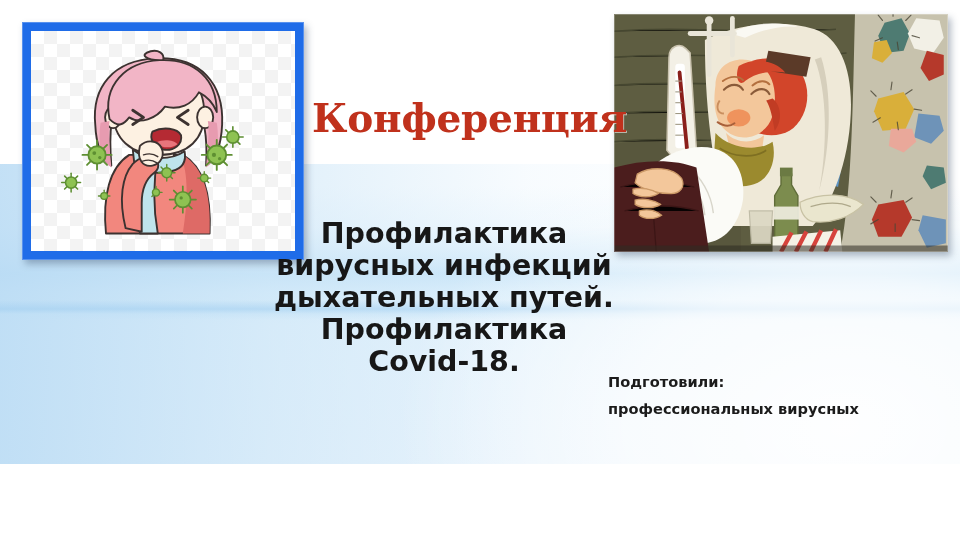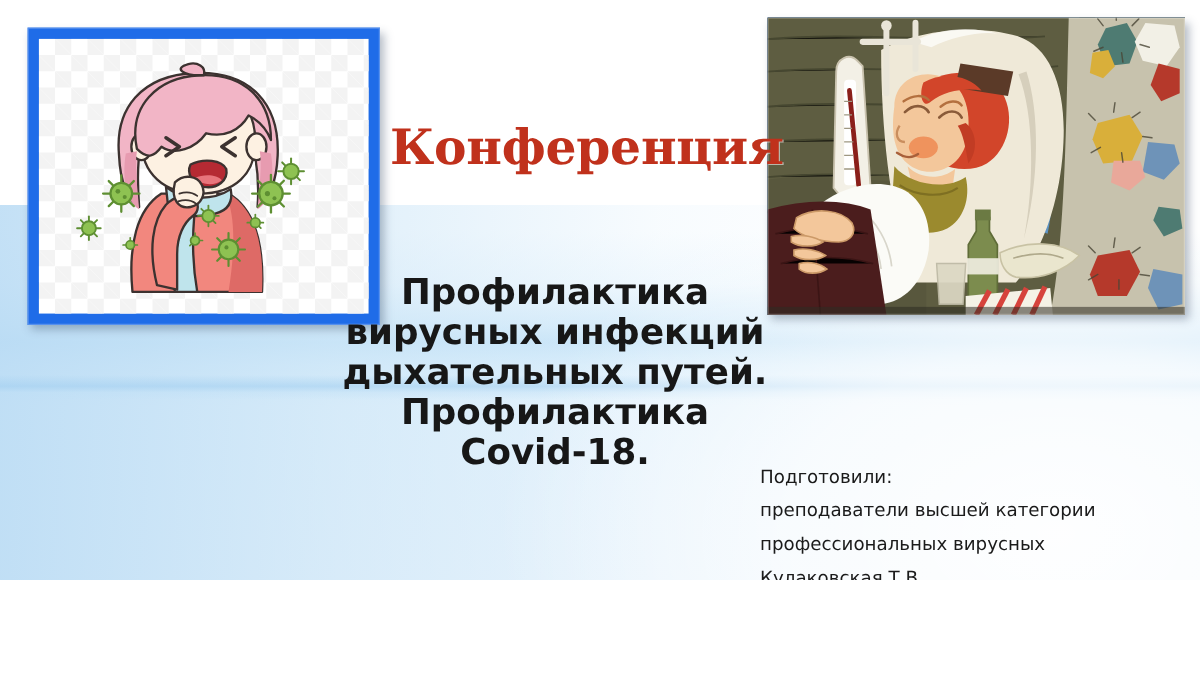--- a/index.html
+++ b/index.html
@@ -140,21 +140,21 @@
     color: #171717;
     white-space: pre-line;
   }
 
   #authors {
     position: absolute;
     left: 608px;
     top: 368px;
     width: 344px;
     font-family: "DejaVu Sans", sans-serif;
-    font-weight: normal;
+    font-weight: bold;
     font-size: 14.6px;
     line-height: 1.86;
     color: #1b1b1b;
   }
   #authors .ln { display: block; white-space: nowrap; }
 </style>
 </head>
 <body>
 
 <div id="slide">
@@ -487,18 +487,16 @@
   <div id="conf-title">Конференция</div>
 
   <div id="main-title">Профилактика
 вирусных инфекций
 дыхательных путей.
 Профилактика
 Covid-18.</div>
 
   <div id="authors">
     <span class="ln">Подготовили:</span>
-    <span class="ln">преподаватели высшей категории</span>
     <span class="ln">профессиональных вирусных</span>
-    <span class="ln">Кулаковская Т.В.</span>
   </div>
 
 </div>
 
 </body></html>

